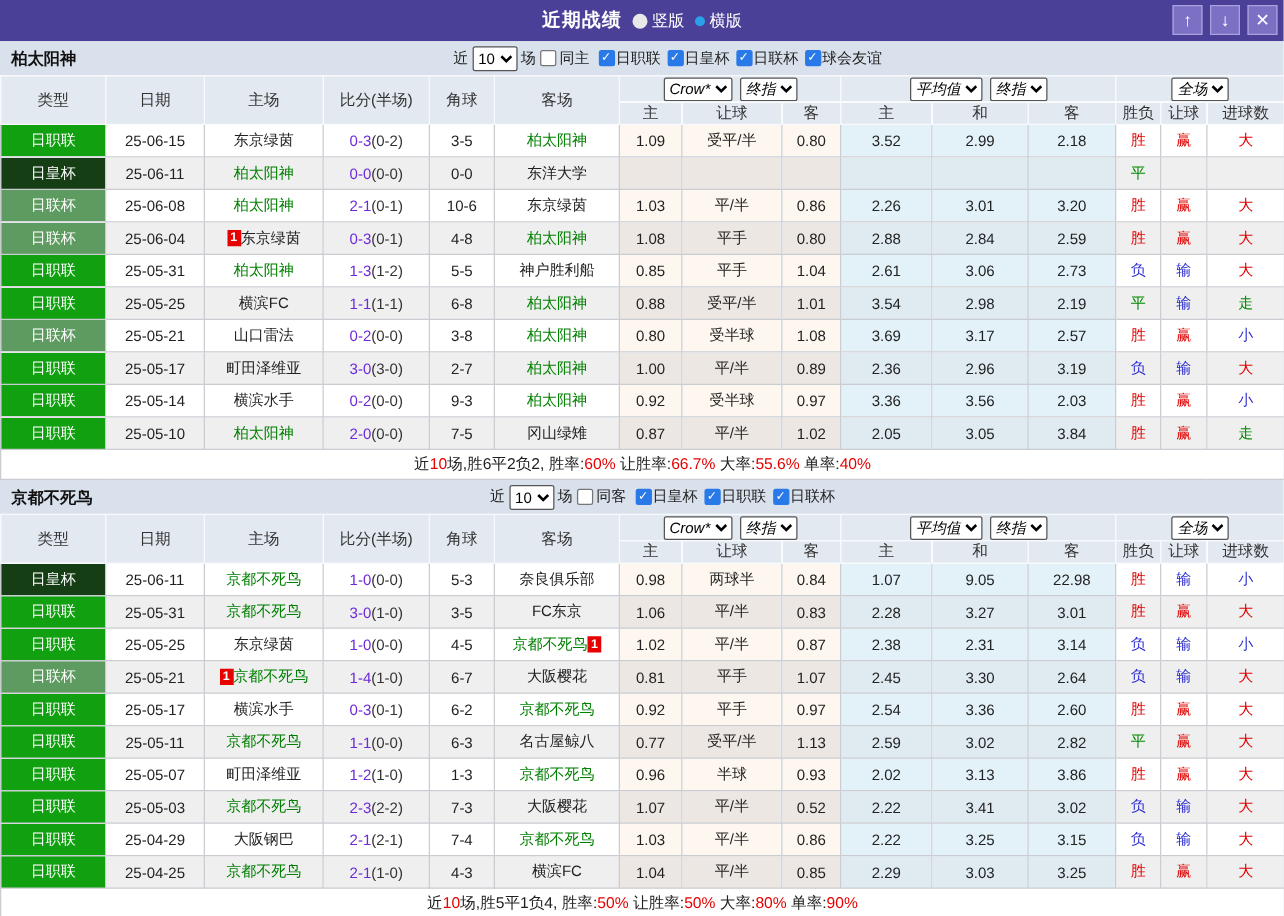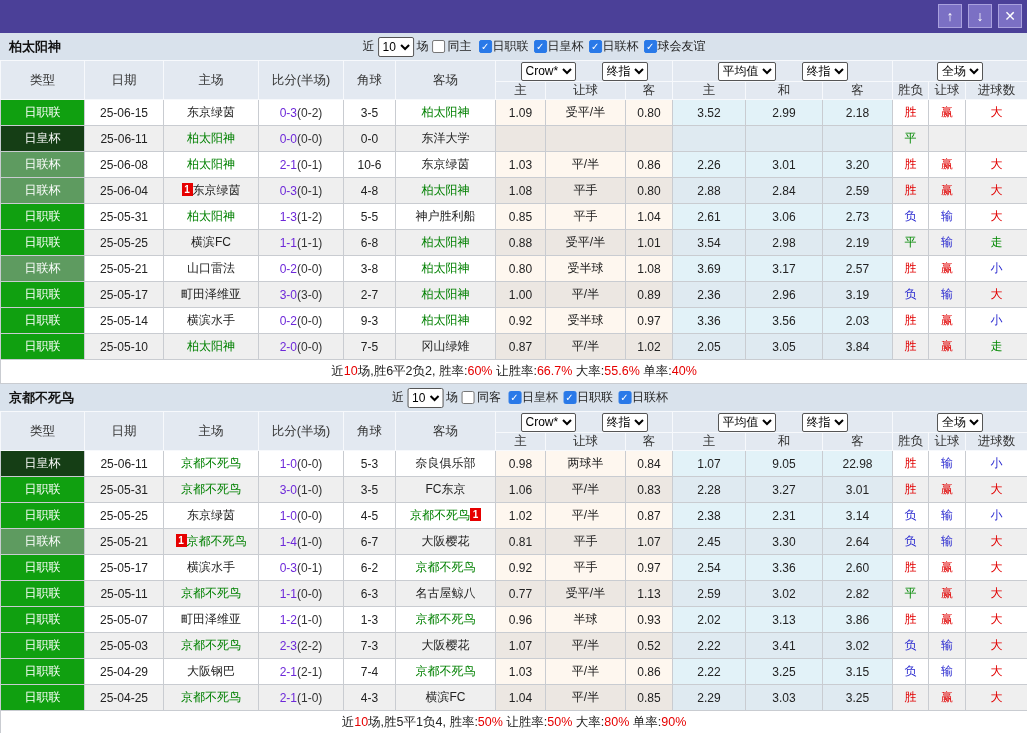--- a/index.html
+++ b/index.html
@@ -31,40 +31,51 @@
   .cb-label { font-size:12px; color:#222; }
   .league-list { display:inline-flex; align-items:center; gap:1px; }
   .league-list .cb { margin-left:4px; }
 
   
   table { border-collapse:collapse; table-layout:fixed; width:1027px; }
   th, td { border:1px solid #c9ccd1; text-align:center; overflow:hidden; white-space:nowrap; }
   thead th { background:#e3e9f1; border-color:#f7f9fc; font-weight:normal; font-size:12.5px; color:#333; }
   thead tr.hdr-top th { height:21px; }
   thead tr.hdr-sub th { height:17px; }
-  thead th.grp select { font-size:12px; height:19px; border:1px solid #555; border-radius:2px; background:#fff; margin:0 13px; }
+  thead th.grp select { font-size:12px; height:19px; border:1px solid #555; border-radius:2px; background:#fff; margin:0 3px;font-style:italic; }
   tbody td { height:26px; font-size:12px; }
   tbody tr:nth-child(even) td { background:#efefef; }
   tbody td.crow { background:rgba(253,240,225,0.55); }
   tbody td.avg  { background:rgba(206,233,244,0.6); }
   tbody tr:nth-child(even) td.crow { background:#ece7e2; }
   tbody tr:nth-child(even) td.avg  { background:#dfeaf1; }
   td.type { color:#fff; font-size:12px; }
   .team-g { color:#008000; }
   .sc-main { color:#6d28d9; }
   .sc-half { color:#333; }
   .badge { display:inline-block; background:#e60000; color:#fff; font-size:10px; font-weight:bold;
            width:11px; height:13px; line-height:13px; text-align:center; vertical-align:1px; }
   tfoot td { height:24px; font-size:12.5px; color:#222; background:#fff; }
   tfoot .red { color:#e60000; }
 </style>
 </head>
 <body>
 
 <div class="titlebar">
+  <div class="title-group">
+    <span class="main-title">近期战绩</span>
+    <span class="radio-wrap">
+      <span class="radio off"></span>
+      <span>竖版</span>
+    </span>
+    <span class="radio-wrap">
+      <span class="radio on"></span>
+      <span>横版</span>
+    </span>
+  </div>
   <div class="win-btns">
     <div class="win-btn">
         <span>↑</span>
       </div>
     <div class="win-btn">
         <span>↓</span>
       </div>
     <div class="win-btn">
         <span>✕</span>
       </div>

